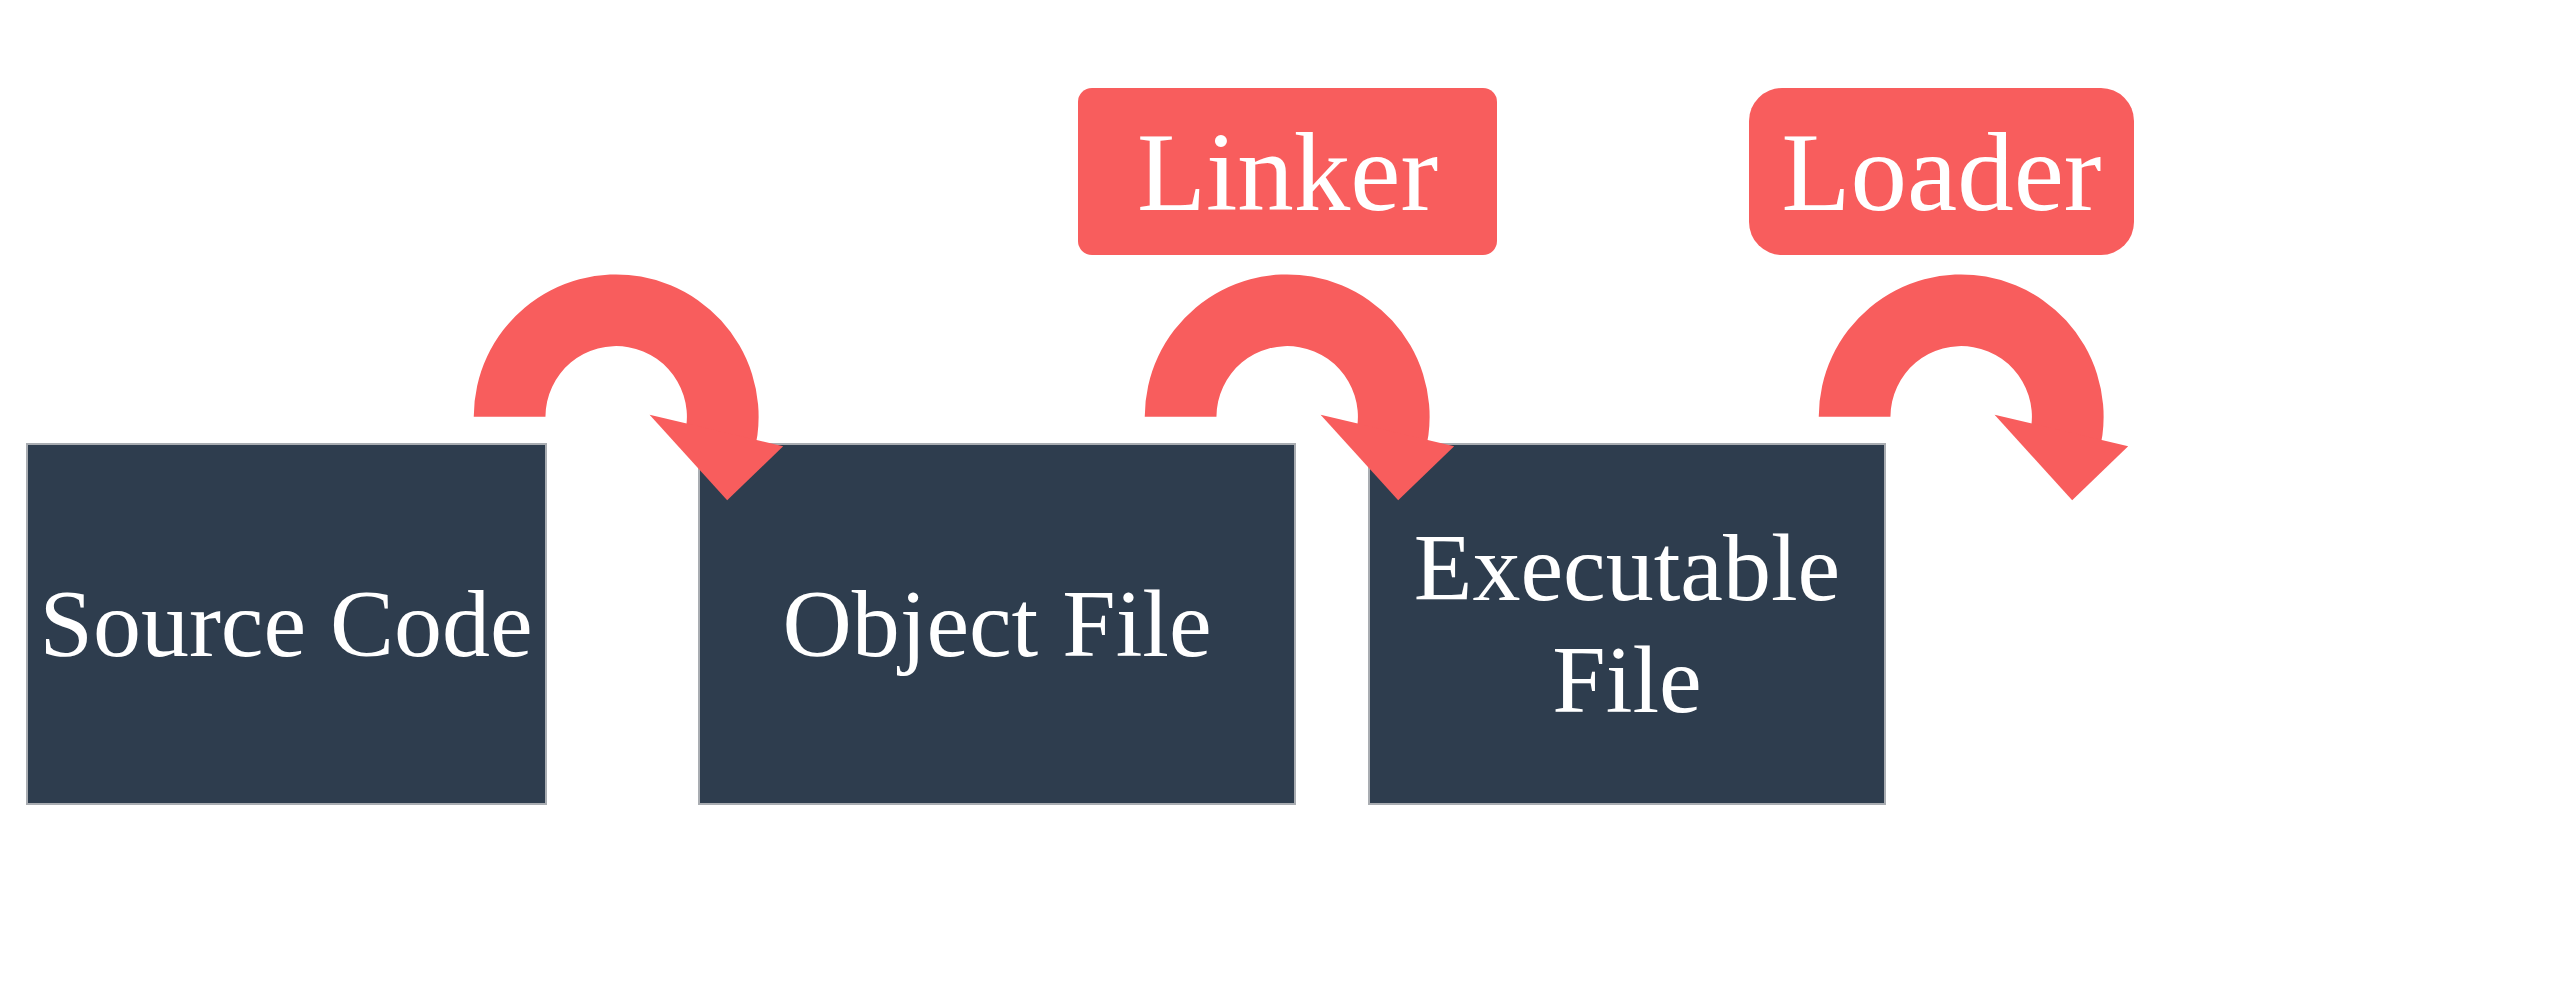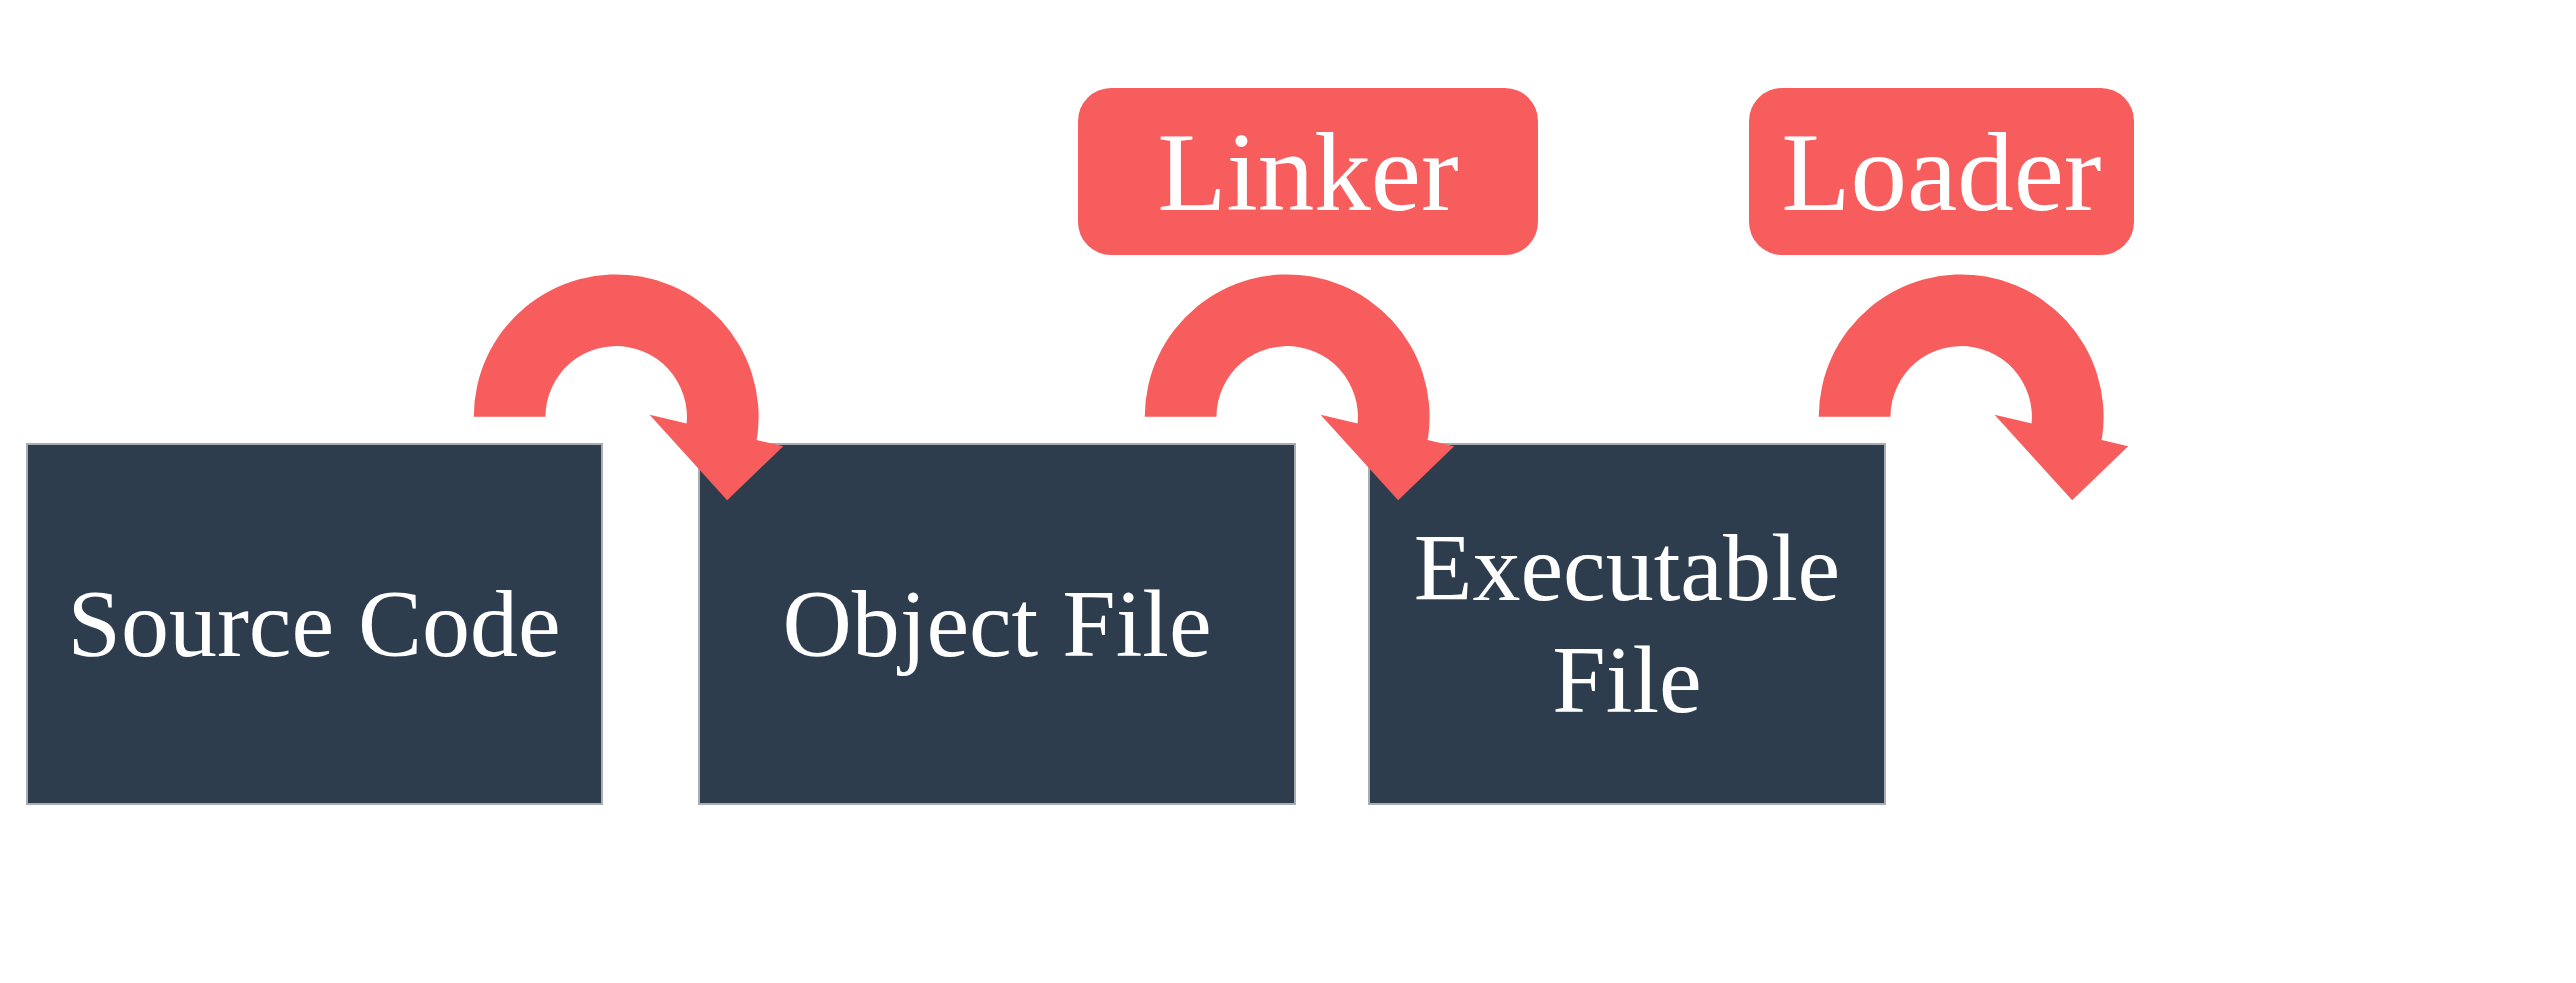--- a/index.html
+++ b/index.html
@@ -57,21 +57,21 @@
   }
   .arrowfill {
     fill: var(--process-box, #F85D5D);
   }
 </style>
 </head>
 <body>
 
 <div class="canvas">
 
-  <div class="stage" style="left:25.6px; width:577px;">
+  <div class="stage" style="left:25.6px; width:521px;">
     <span class="stage-label">Source Code</span>
   </div>
   <div class="stage" style="left:698px; width:598px;">
     <span class="stage-label">Object File</span>
   </div>
   <div class="stage" style="left:1368px; width:518px;">
     <span class="stage-label">Executable File</span>
   </div>
 
   <svg class="arrow" style="left:459px;" width="334" height="266" viewBox="0 0 340 270" aria-hidden="true">
@@ -80,21 +80,21 @@
   </svg>
   <svg class="arrow" style="left:1130px;" width="334" height="266" viewBox="0 0 340 270" aria-hidden="true">
     <path class="arrowfill" d="M 15 150 A 145 145 0 1 1 296.3 199.6 L 227.7 174.6 A 72 72 0 1 0 88 150 Z"></path>
     <path class="arrowfill" d="M 194 148 L 330 180 L 273 235 Z"></path>
   </svg>
   <svg class="arrow" style="left:1804px;" width="334" height="266" viewBox="0 0 340 270" aria-hidden="true">
     <path class="arrowfill" d="M 15 150 A 145 145 0 1 1 296.3 199.6 L 227.7 174.6 A 72 72 0 1 0 88 150 Z"></path>
     <path class="arrowfill" d="M 194 148 L 330 180 L 273 235 Z"></path>
   </svg>
 
-  <div class="process" style="left:1078px; width:460px;">
+  <div class="process" style="left:1078px; width:419px;border-radius:14px;">
     <span class="process-label">Linker</span>
   </div>
   <div class="process" style="left:1749px; width:385px;">
     <span class="process-label">Loader</span>
   </div>
 
 </div>
 
 
 </body></html>

